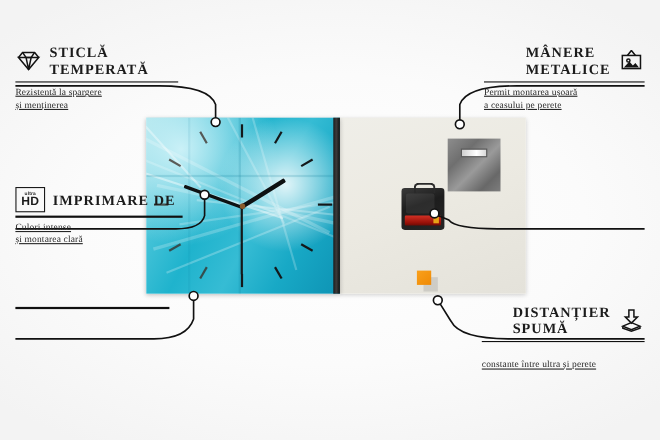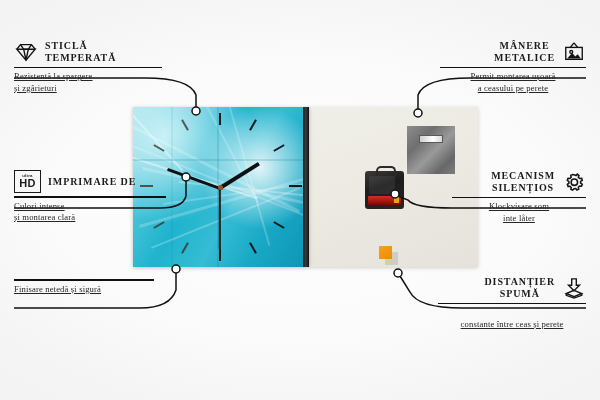--- a/index.html
+++ b/index.html
@@ -92,25 +92,25 @@
     position:absolute;left:85px;top:78px;width:5px;height:5px;border-radius:50%;
     background:#8a5a2a;box-shadow:0 0 1px rgba(0,0,0,.6);
   }
 
   
   svg.leaders{position:absolute;left:0;top:0;width:600px;height:400px;pointer-events:none;}
 
   
   .callout{position:absolute;}
   .callout.left{text-align:left;}
-  .callout.right{text-align:center;}
+  .callout.right{text-align:left;}
   .head{display:flex;align-items:center;gap:7px;}
   .callout.right .head{justify-content:flex-end;}
   .title{
-    font-size:10px;font-weight:bold;letter-spacing:.9px;
+    font-size:13px;font-weight:bold;letter-spacing:.9px;
     color:#1b1b1b;line-height:1.18;text-transform:uppercase;
   }
   .rule{height:1.6px;background:#101010;margin-top:3px;}
   .sub{
     font-size:8.6px;color:#262626;line-height:1.32;margin-top:3px;
     letter-spacing:.15px;
     text-decoration:underline;
   }
   .ico{width:24px;height:22px;flex:0 0 auto;}
   .ico svg{display:block;width:100%;height:100%;}
@@ -216,21 +216,21 @@
           </svg>
       </span>
       <span class="title">
         <span>STICLĂ</span><br>
         <span>TEMPERATĂ</span>
       </span>
     </div>
     <div class="rule"></div>
     <div class="sub">
       <span>Rezistentă la spargere</span><br>
-      <span>și zgârieturi</span>
+      <span>și menținerea</span>
     </div>
   </div>
 
   <div class="callout left" style="left:14px;top:170px;width:152px;">
     <div class="head">
       <span class="hdbox">
         <span class="u">ultra</span>
         <span class="d">HD</span>
       </span>
       <span class="title">
@@ -239,23 +239,20 @@
     </div>
     <div class="rule"></div>
     <div class="sub">
       <span>Culori intense</span><br>
       <span>și montarea clară</span>
     </div>
   </div>
 
   <div class="callout left" style="left:14px;top:276px;width:140px;">
     <div class="rule"></div>
-    <div class="sub">
-      <span>Finisare netedă și sigură</span>
-    </div>
   </div>
 
   <div class="callout right" style="left:440px;top:40px;width:146px;">
     <div class="head">
       <span class="title">
         <span>MÂNERE</span><br>
         <span>METALICE</span>
       </span>
       <span class="ico">
         <svg viewBox="0 0 26 24">
@@ -268,62 +265,37 @@
           </svg>
       </span>
     </div>
     <div class="rule"></div>
     <div class="sub">
       <span>Permit montarea ușoară</span><br>
       <span>a ceasului pe perete</span>
     </div>
   </div>
 
-  <div class="callout right" style="left:452px;top:170px;width:134px;">
-    <div class="head">
-      <span class="title">
-        <span>MECANISM</span><br>
-        <span>SILENȚIOS</span>
-      </span>
-      <span class="ico">
-        <svg viewBox="0 0 26 24">
-            <g fill="none" stroke="#141414" stroke-width="1.7">
-          <path d="M13 4.2 L15.2 4.9 L16.6 3.4 L18.4 5 L17.7 7 L19.2 8.2 L21.4 7.9 L22 10.2
-                   L20.2 11.4 L20.2 13.2 L22 14.4 L21.2 16.6 L19 16.4 L17.7 17.8 L18.2 19.8
-                   L16.2 20.8 L14.9 19.2 L13 19.4 L11.6 20.9 L9.6 19.9 L10 17.9 L8.6 16.6
-                   L6.5 16.8 L5.8 14.6 L7.5 13.3 L7.4 11.5 L5.7 10.2 L6.5 8 L8.6 8.2
-                   L9.9 6.8 L9.5 4.8 L11.5 3.9 Z"></path>
-          <circle cx="13.4" cy="12.2" r="3.5"></circle>
-        </g>
-          </svg>
-      </span>
-    </div>
-    <div class="rule"></div>
-    <div class="sub">
-      <span>Klockvisare som</span><br>
-      <span>inte låter</span>
-    </div>
-  </div>
 
   <div class="callout right" style="left:438px;top:276px;width:148px;">
     <div class="head">
       <span class="title">
         <span>DISTANȚIER</span><br>
         <span>SPUMĂ</span>
       </span>
       <span class="ico">
         <svg viewBox="0 0 26 24">
             <g fill="none" stroke="#141414" stroke-width="1.5">
           <path d="M10.5 2 L15.5 2 L15.5 9 L19 9 L13 15 L7 9 L10.5 9 Z"></path>
           <path d="M13 14.5 L21.5 18 L13 21.5 L4.5 18 Z"></path>
           <path d="M4.5 18.5 L4.5 20 L13 23 L21.5 20 L21.5 18.5"></path>
         </g>
           </svg>
       </span>
     </div>
     <div class="rule"></div>
     <div class="sub">
       <br>
-      <span>constante între ceas și perete</span>
+      <span>constante între ultra și perete</span>
     </div>
   </div>
 
 </div>
 
 </body></html>

